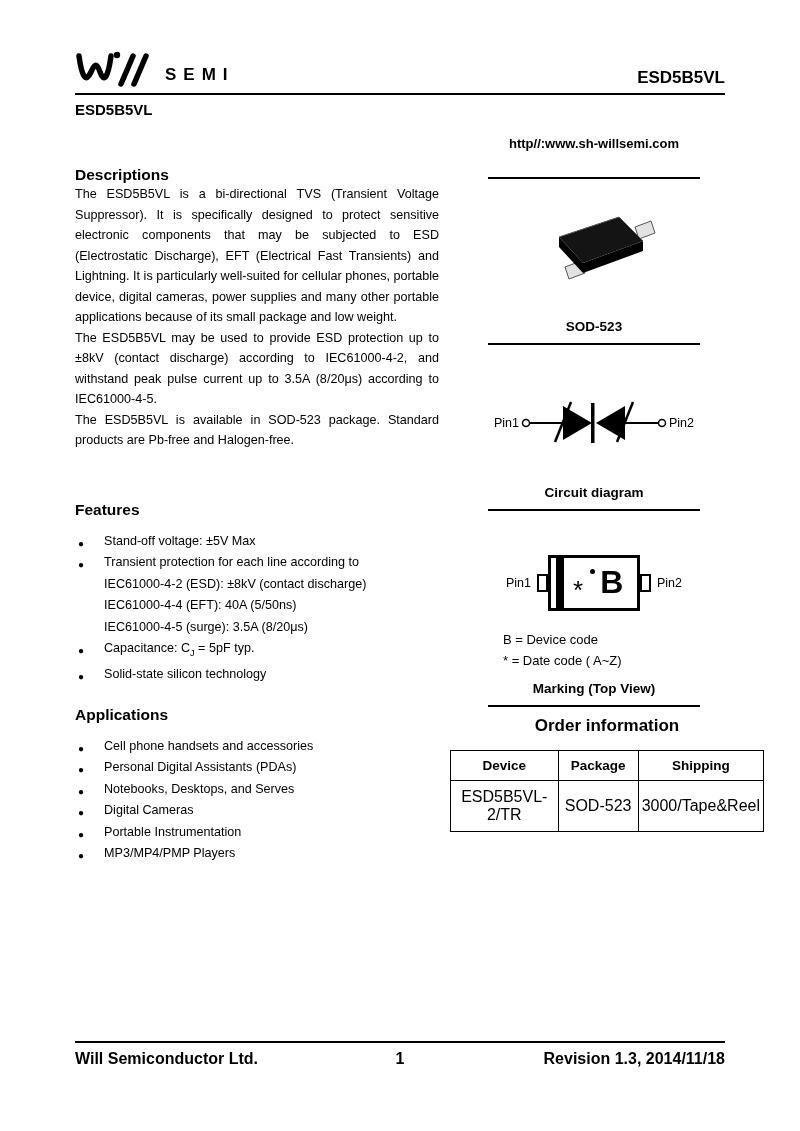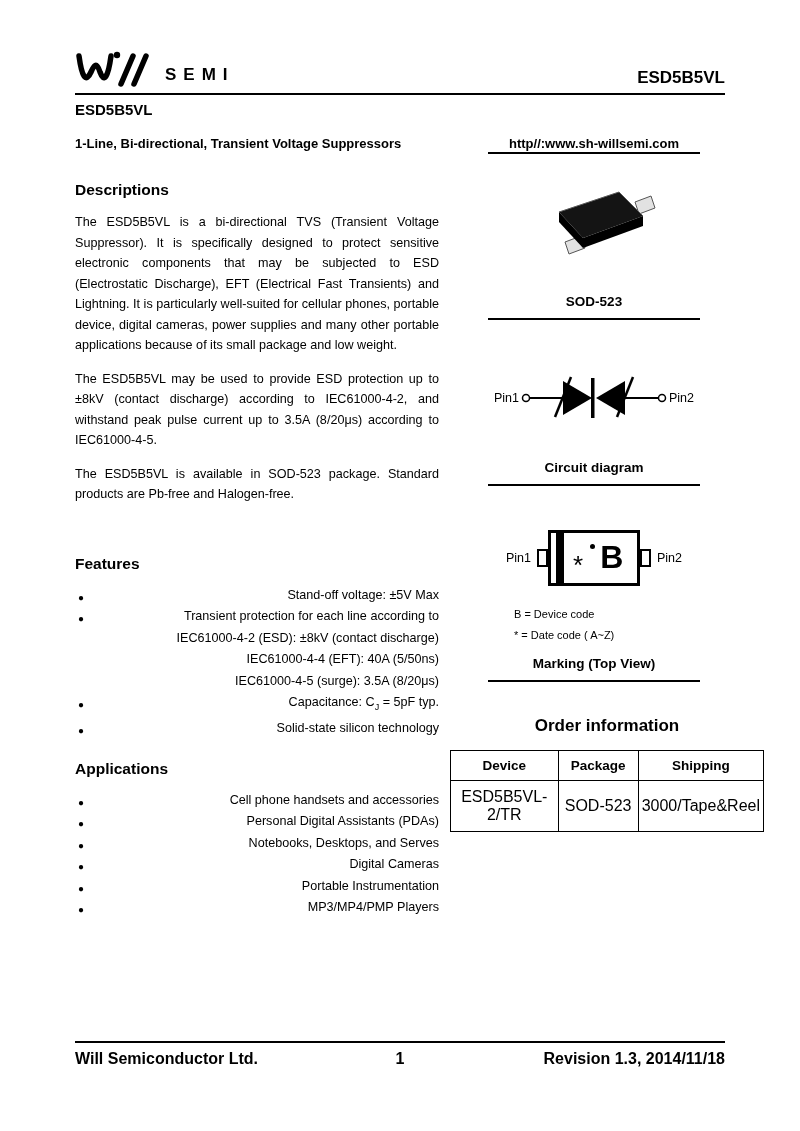--- a/index.html
+++ b/index.html
@@ -20,48 +20,48 @@
   .logo-text { font-size:17px; font-weight:bold; letter-spacing:7px; line-height:1; padding-bottom:5px; }
   .part-number { font-size:17px; font-weight:bold; }
   .part-heading { position:absolute; left:75px; top:101px; font-size:15px; font-weight:bold; }
 
   
   .left-col { position:absolute; left:75px; top:136px; width:364px; }
   .subtitle { font-size:13px; font-weight:bold; }
   .section-heading { font-size:15.5px; font-weight:bold; margin-top:30px; }
   .section-heading.features { margin-top:50px; }
   .section-heading.applications { margin-top:20px; }
-  .para { font-size:12.6px; line-height:20.5px; text-align:justify; margin-top:13px; }
-  .bullet-list { list-style:none; margin-top:12px;text-align:right; }
+  .para { font-size:12.6px; line-height:20.5px; text-align:justify; }
+  .bullet-list { list-style:none; margin-top:12px; }
   .bullet-list li { position:relative; padding-left:29px; font-size:12.6px; line-height:21.5px; }
   .bullet-list li::before { content:"●"; position:absolute; left:3px; top:2px; font-size:10px; }
   .subline { font-size:12.6px; line-height:21.5px; }
   sub { font-size:9px; }
 
   
   .right-col { position:absolute; left:488px; top:136px; width:212px; }
-  .website { font-size:13px; font-weight:bold; text-align:center; border-bottom:2px solid #000; padding-bottom:1px; cursor:pointer; }
+  .website { font-size:13px; font-weight:bold; text-align:center; border-bottom:2px solid #000; padding-bottom:26px; cursor:pointer; }
   .package-figure { display:flex; justify-content:center; margin-top:24px; }
   .circuit-figure { display:flex; justify-content:center; align-items:center; margin-top:42px; }
   .pin-label { font-size:12.5px; }
   .rc-caption { font-size:13.5px; font-weight:bold; text-align:center; border-bottom:2px solid #000; padding-bottom:9px; }
   .rc-caption.package { margin-top:16px; }
   .rc-caption.circuit { margin-top:26px; }
   .rc-caption.marking { margin-top:10px; }
 
   .marking-figure { display:flex; align-items:center; justify-content:center; margin-top:44px; }
   .marking-figure .pin-label.p1 { margin-right:6px; }
   .marking-figure .pin-label.p2 { margin-left:6px; }
   .mark-tab { width:11px; height:18px; border:2.5px solid #000; background:#fff; }
   .mark-box { width:92px; height:56px; border:3px solid #000; display:flex; align-items:center; background:#fff; }
   .mark-band { width:8px; align-self:stretch; background:#000; margin-left:5px; }
   .mark-star { font-size:26px; margin-left:9px; line-height:1; transform:translateY(7px); }
   .mark-dot { width:5px; height:5px; border-radius:50%; background:#000; margin-left:7px; transform:translateY(-12px); }
   .mark-B { font-size:32px; font-weight:bold; margin-left:5px; line-height:1; transform:translateY(-1px); }
-  .mark-notes { margin-top:18px; margin-left:26px; font-size:11px; line-height:21px; }
+  .mark-notes { margin-top:18px; margin-left:15px; font-size:13px; line-height:21px; }
 
   
   .order-block { position:absolute; left:450px; top:716px; width:314px; }
   .order-heading { font-size:17px; font-weight:bold; text-align:center; }
   .order-table { width:100%; border-collapse:collapse; margin-top:14px; }
   .order-table th, .order-table td { border:1.5px solid #000; font-size:16px; text-align:center; padding:7px 3px; }
   .order-table th { font-weight:bold; font-size:13.5px; }
   .col-device { width:37%; } .col-package { width:29%; } .col-shipping { width:34%; }
 
   
@@ -83,21 +83,20 @@
         <path d="M46 36 L58 8" stroke="#000" stroke-width="5.5" stroke-linecap="round"></path>
         <path d="M59 36 L71 8" stroke="#000" stroke-width="5.5" stroke-linecap="round"></path>
       </svg>
       <span class="logo-text">SEMI</span>
     </div>
     <div class="part-number">ESD5B5VL</div>
   </div>
   <div class="part-heading">ESD5B5VL</div>
 
   <div class="left-col">
-    <div class="subtitle">1-Line, Bi-directional, Transient Voltage Suppressors</div>
 
     <h2 class="section-heading">Descriptions</h2>
     <p class="para">The ESD5B5VL is a bi-directional TVS (Transient Voltage Suppressor). It is specifically designed to protect sensitive electronic components that may be subjected to ESD (Electrostatic Discharge), EFT (Electrical Fast Transients) and Lightning. It is particularly well-suited for cellular phones, portable device, digital cameras, power supplies and many other portable applications because of its small package and low weight.</p>
     <p class="para">The ESD5B5VL may be used to provide ESD protection up to ±8kV (contact discharge) according to IEC61000-4-2, and withstand peak pulse current up to 3.5A (8/20μs) according to IEC61000-4-5.</p>
     <p class="para">The ESD5B5VL is available in SOD-523 package. Standard products are Pb-free and Halogen-free.</p>
 
     <h2 class="section-heading features">Features</h2>
     <ul class="bullet-list">
       <li>Stand-off voltage: ±5V Max</li>
       <li>

